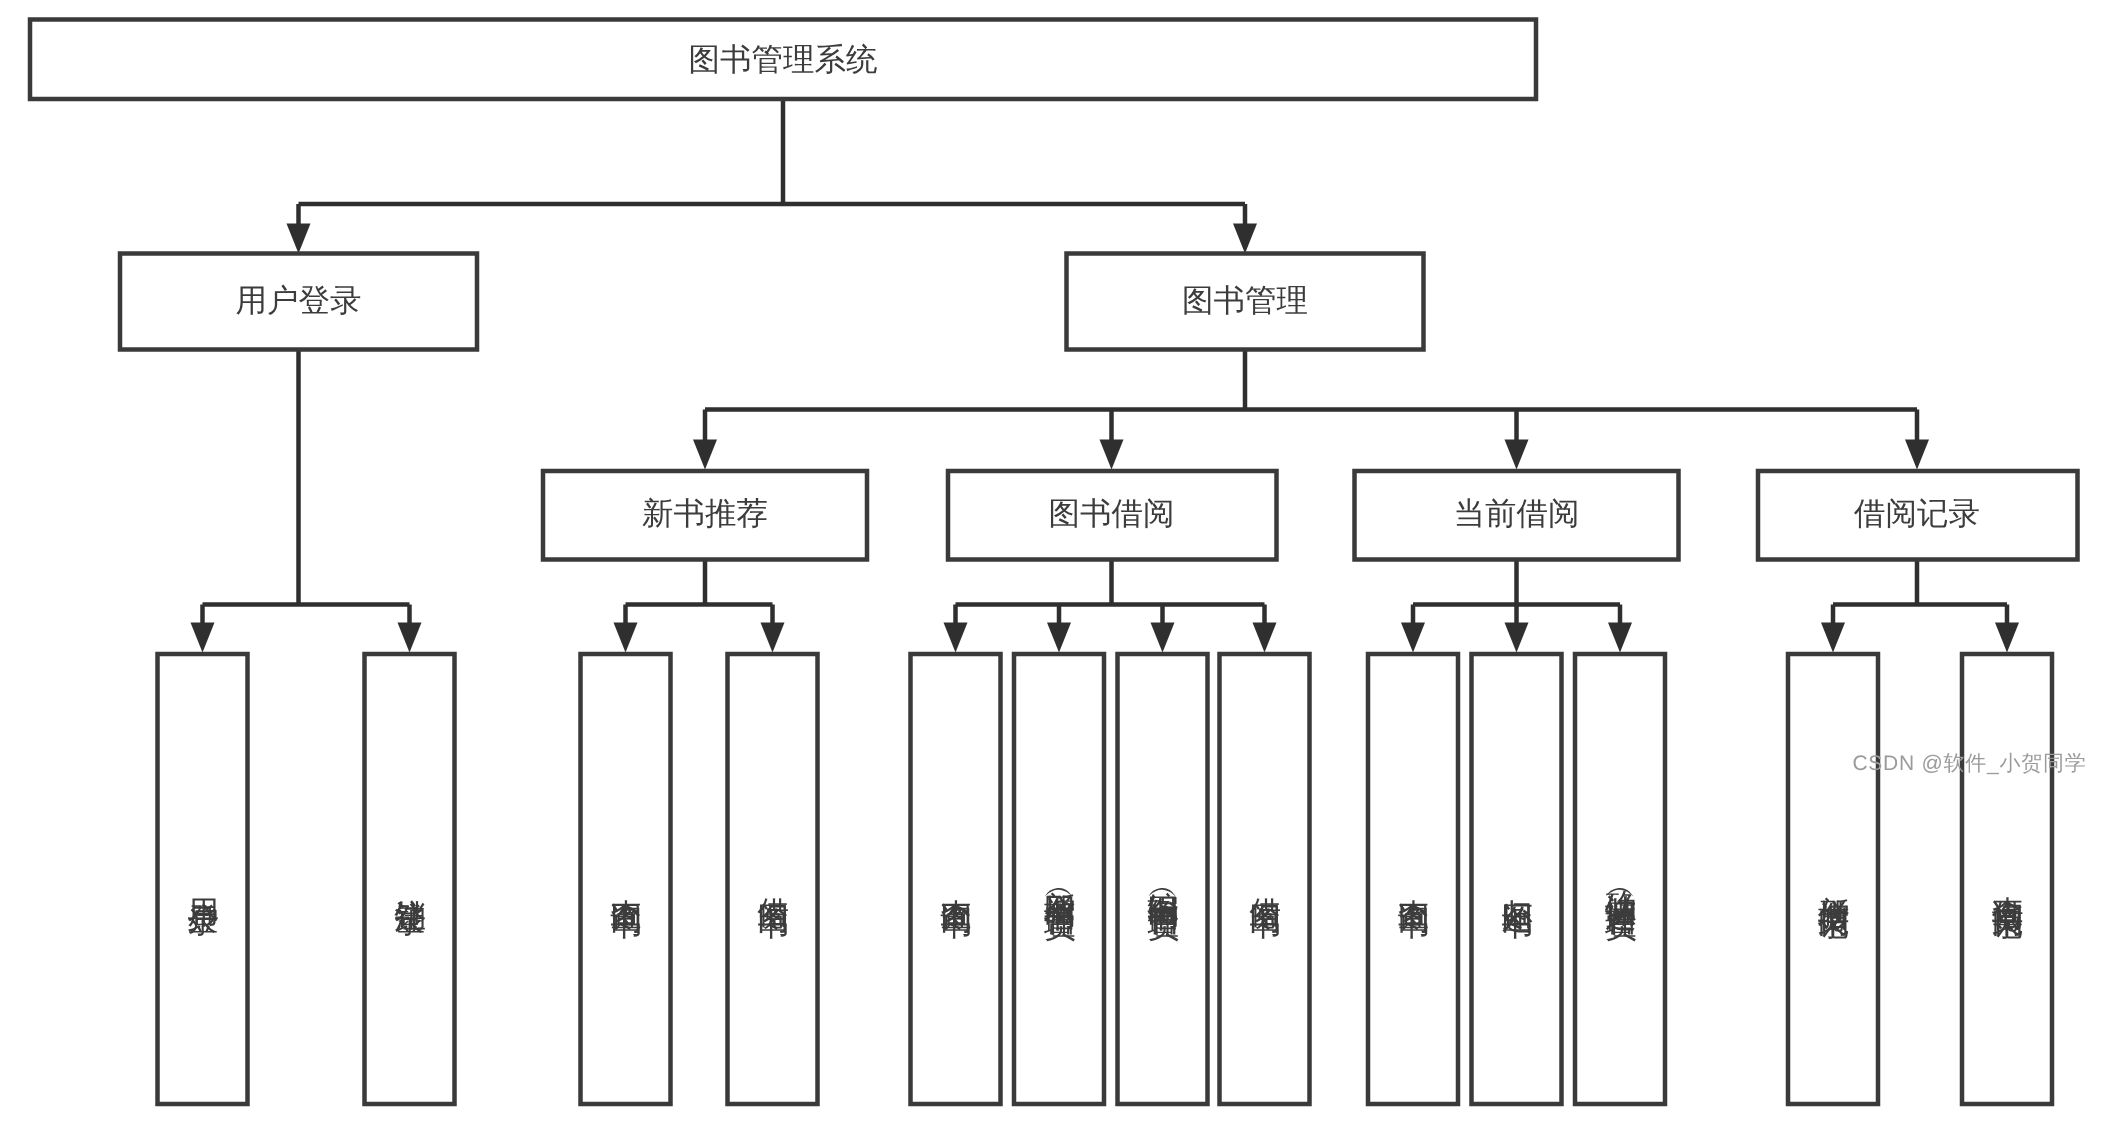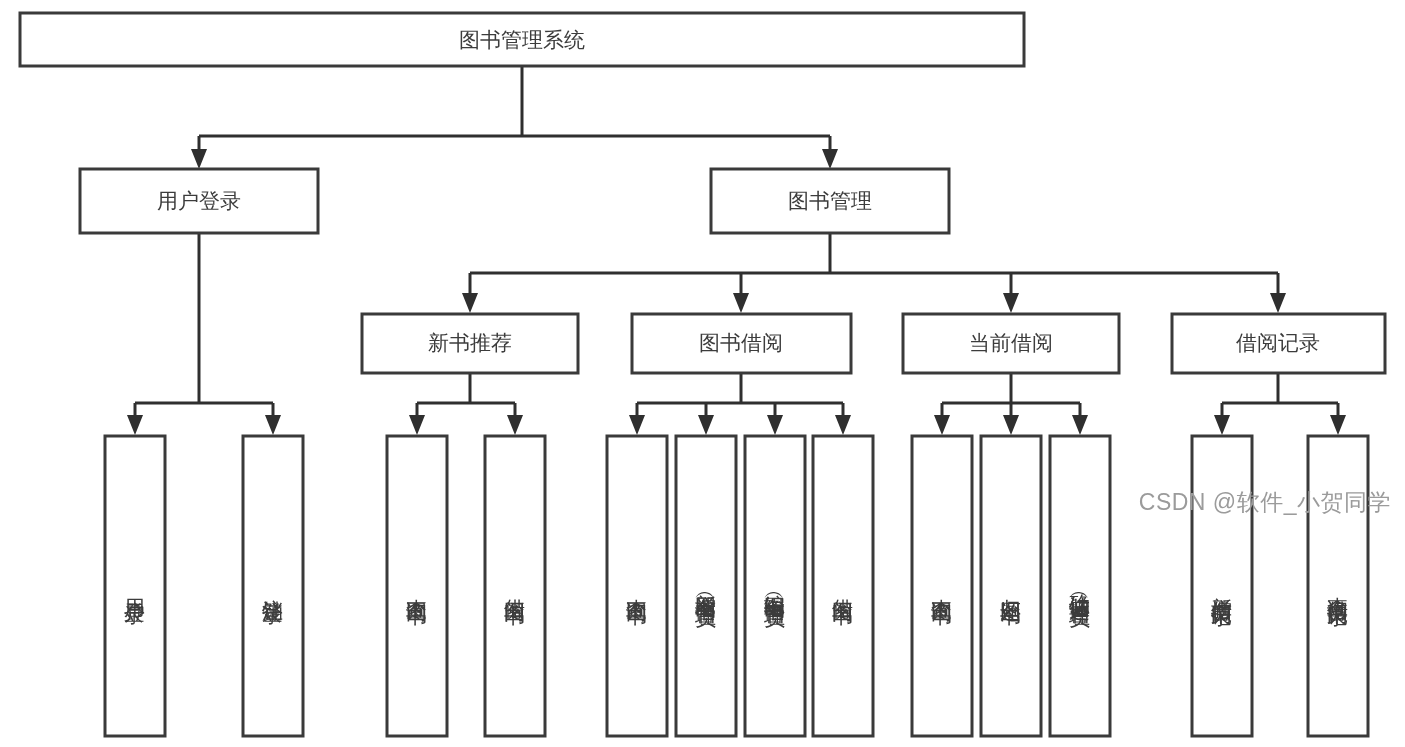--- a/index.html
+++ b/index.html
@@ -54,21 +54,21 @@
     font-size: 21px;
     text-anchor: middle;
     writing-mode: vertical-rl;
     letter-spacing: 2px;
   }
   .watermark {
     position: absolute;
     right: 14px;
     bottom: 6px;
     font-family: "Liberation Sans", "DejaVu Sans", sans-serif;
-    font-size: 23px;
+    font-size: 14px;
     color: #9b9b9b;
     white-space: nowrap;
     letter-spacing: 0.5px;
   }
 </style>
 </head>
 <body>
 
 <div id="diagram-root">
 

